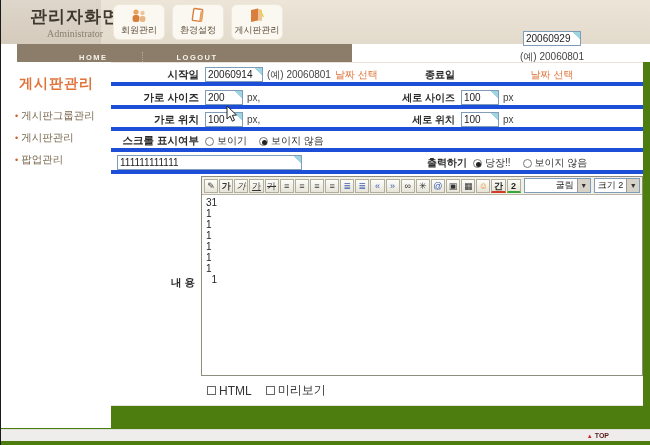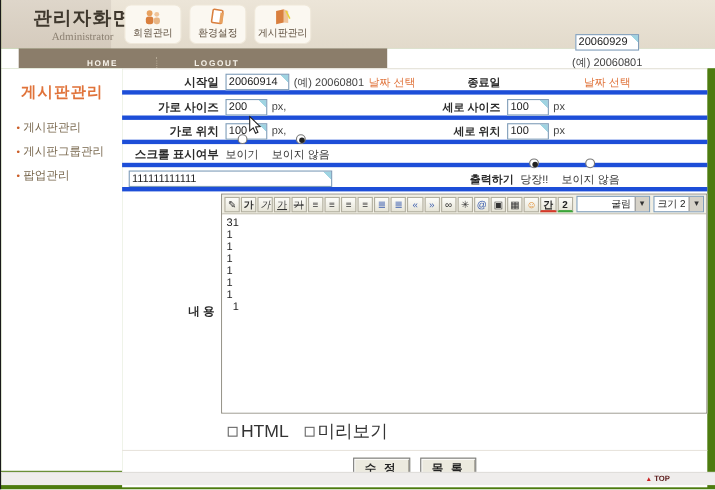--- a/index.html
+++ b/index.html
@@ -51,21 +51,21 @@
   .flabel2 { width:66px; text-align:right; font-size:10px; font-weight:bold; color:#2b2b2b; white-space:nowrap; }
   .link-orange { color:#e0733a; font-size:10px; cursor:pointer; }
   input.txt { height:15px; border:1px solid #7f9db9; font-size:10px; padding:0 2px;
               font-family:"Liberation Sans",sans-serif; color:#222;
               background:#fff linear-gradient(225deg,#9fd4e2 0px,#9fd4e2 5px,#ffffff 5px); }
   .w-date { width:58px; } .w-num { width:38px; } .w-title { width:185px; }
   .radio { display:inline-block; width:9px; height:9px; border-radius:50%; border:1px solid #777;
            background:#fff; position:relative; vertical-align:-1px; cursor:pointer; }
   .radio.on::after { content:""; position:absolute; left:2px; top:2px; width:5px; height:5px;
            border-radius:50%; background:#222; }
-  .ropt { font-size:10px; color:#333; margin-right:8px; display:flex; align-items:center; gap:3px;flex-direction:column; }
+  .ropt { font-size:10px; color:#333; margin-right:8px; display:flex; align-items:center; gap:3px; }
 
   
   .content-row { display:flex; border-bottom:1px solid #e8e4dd; padding:2px 0 4px 0; }
   .content-label { width:88px; text-align:right; padding-top:100px; font-size:10.5px; font-weight:bold; color:#2b2b2b; }
   .editor-wrap { margin-left:6px; }
   .editor { width:442px; border:1px solid #8f8c80; background:#fff; }
   .toolbar { display:flex; align-items:center; gap:1px; padding:1px 2px; background:#f1efe4;
              border-bottom:1px solid #b9b6a9; height:18px; }
   .tbtn { width:15px; height:14px; border:1px solid #b1ae9f; background:linear-gradient(#fdfdfa,#e7e5d8);
           font-size:9px; line-height:12px; text-align:center; color:#333; cursor:pointer; overflow:hidden; }
@@ -76,21 +76,21 @@
   .sel { display:flex; align-items:center; border:1px solid #7f9db9; background:#fff; height:15px; margin-left:2px; cursor:pointer; }
   .sel-text { font-size:9px; color:#222; padding:0 3px; white-space:nowrap;text-align:right; }
   .sel-font .sel-text { width:52px; }
   .sel-arrow { width:13px; height:13px; background:#d6d2c8; border-left:1px solid #9a9a9a;
                font-size:7px; line-height:13px; text-align:center; color:#333; }
   .edit-area { height:180px; background:#fff; font-size:10px; color:#222; padding:2px 4px;
                white-space:pre; overflow:hidden; font-family:Liberation Sans, sans-serif; cursor:text; }
   .check-row { display:flex; align-items:center; gap:14px; margin:6px 0 2px 6px; }
   .chk { display:inline-block; width:9px; height:9px; border:1px solid #666; background:#fff;
          vertical-align:-1px; cursor:pointer; }
-  .chk-label { font-size:16px; color:#333; display:flex; align-items:center; gap:3px; }
+  .chk-label { font-size:12px; color:#333; display:flex; align-items:center; gap:3px; }
 
   
   .btnrow { display:flex; justify-content:center; gap:9px; padding:6px 0 7px 0; }
   .btn { min-width:42px; padding:2px 10px; font-size:10.5px; font-weight:bold; color:#222;
          background:#eceadf; border:1px solid #7d7d7d;
          box-shadow:inset 1px 1px 0 #ffffff, inset -1px -1px 0 #a9a69a; cursor:pointer; letter-spacing:2px; }
 
   
   .footer { position:absolute; left:0; bottom:4px; width:650px; height:12px; background:#efedec;
             border-top:1px solid #e0dedb; }
@@ -150,24 +150,24 @@
       <span class="nav-link nav-home">HOME</span>
       <span class="nav-sep"></span>
       <span class="nav-link">LOGOUT</span>
     </div>
   </div>
 
   <div class="sidebar">
     <div class="sb-title">게시판관리</div>
     <div class="sb-list">
       <div class="sb-item">
+        <span class="bull">•</span><span>게시판그룹관리</span>
+      </div>
+      <div class="sb-item">
         <span class="bull">•</span><span>게시판관리</span>
-      </div>
-      <div class="sb-item">
-        <span class="bull">•</span><span>게시판그룹관리</span>
       </div>
       <div class="sb-item">
         <span class="bull">•</span><span>팝업관리</span>
       </div>
     </div>
   </div>
 
   <div class="main">
 
     <div class="frow first" style="height:24px;">
@@ -293,24 +293,20 @@
               <span>HTML</span>
             </span>
           <span class="chk-label">
               <span class="chk"></span>
               <span>미리보기</span>
             </span>
         </div>
       </div>
     </div>
 
-    <div class="btnrow">
-      <button class="btn">수 정</button>
-      <button class="btn">목 록</button>
-    </div>
   </div>
 
   <div class="footer">
     <span class="top-link">
       <span class="top-arrow">▲</span>
       <span>TOP</span>
     </span>
   </div>
 
   <svg class="cursor-svg" width="12" height="18" viewBox="0 0 12 18">

